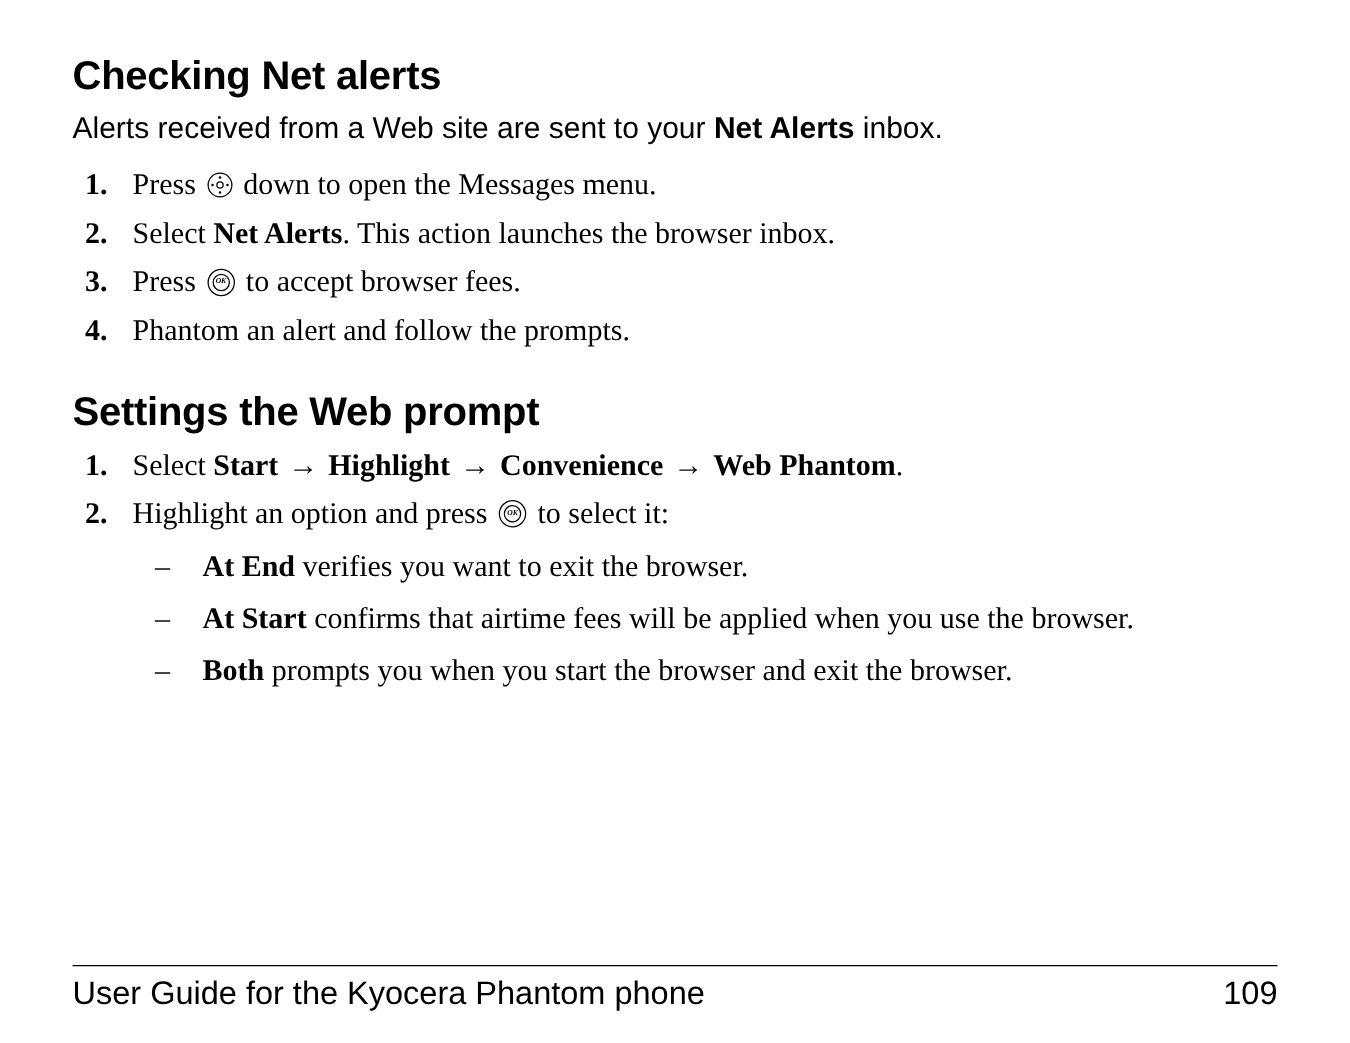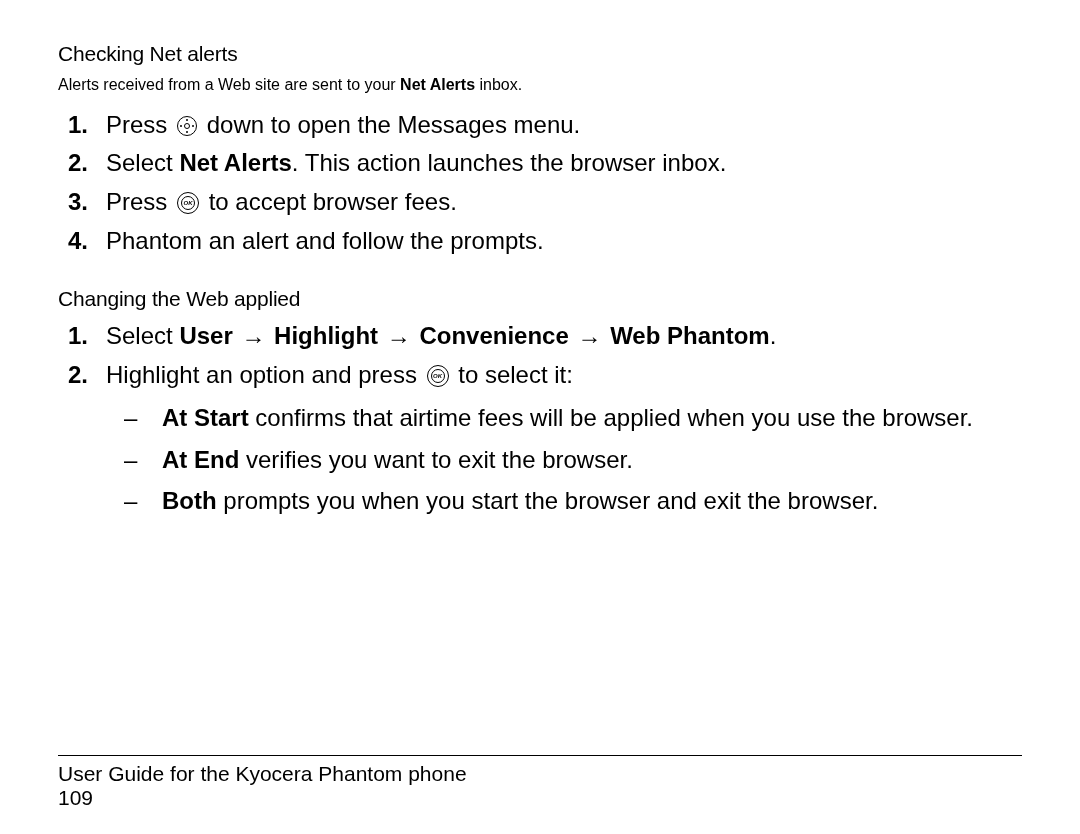--- a/index.html
+++ b/index.html
@@ -13,48 +13,49 @@
       background: #ffffff;
       font-family: Arial, Helvetica, sans-serif;
       color: #000000;
       padding: 42px 58px 20px 58px;
       position: relative;
     }
     .content {
       height: 730px;
     }
     h2 {
-      font-size: 21px;
-      font-weight: normal;
+      font-size: 32px;
+      font-weight: bold;
       margin-bottom: 8px;
       letter-spacing: -0.2px;
     }
     h2.second {
       margin-top: 28px;
     }
     .intro {
-      font-size: 16px;
+      font-size: 24px;
       line-height: 1.35;
       margin-bottom: 12px;
     }
     .bold {
       font-weight: bold;
     }
     ol {
       list-style: none;
       counter-reset: item;
       padding-left: 0;
     }
     ol > li {
       counter-increment: item;
       font-size: 24px;
       line-height: 1.45;
       padding-left: 48px;
       position: relative;
       margin-bottom: 4px;
+      font-family: Liberation Serif, serif;
     }
     ol > li::before {
       content: counter(item) ".";
       font-weight: bold;
       position: absolute;
       left: 10px;
       top: 0;
     }
     ul.dash {
       list-style: none;
@@ -139,22 +140,21 @@
     }
     .footer {
       position: absolute;
       bottom: 24px;
       left: 58px;
       right: 58px;
       border-top: 1.5px solid #000;
       padding-top: 6px;
       display: flex;
       justify-content: space-between;
-      font-size: 21px;
-      flex-direction: column;
+      font-size: 26px;
     }
   </style>
 </head>
 <body>
 
 <div class="content">
 
   <h2>Checking Net alerts</h2>
 
   <p class="intro">
@@ -167,40 +167,40 @@
     </li>
     <li>
       <span>Select </span><span class="bold">Net Alerts</span><span>. This action launches the browser inbox.</span>
     </li>
     <li>
       <span>Press </span><span class="icon-ok"></span><span> to accept browser fees.</span>
     </li>
     <li>Phantom an alert and follow the prompts.</li>
   </ol>
 
-  <h2 class="second">Changing the Web applied</h2>
+  <h2 class="second">Settings the Web prompt</h2>
 
   <ol>
     <li>
-      <span>Select </span><span class="bold">User</span>
+      <span>Select </span><span class="bold">Start</span>
       <span class="bold arrow">→</span>
       <span class="bold">Highlight</span>
       <span class="bold arrow">→</span>
       <span class="bold">Convenience</span>
       <span class="bold arrow">→</span>
       <span class="bold">Web Phantom</span><span>.</span>
     </li>
     <li>
       <span>Highlight an option and press </span><span class="icon-ok"></span><span> to select it:</span>
       <ul class="dash">
         <li>
-          <span class="bold">At Start</span><span> confirms that airtime fees will be applied when you use the browser.</span>
+          <span class="bold">At End</span><span> verifies you want to exit the browser.</span>
         </li>
         <li>
-          <span class="bold">At End</span><span> verifies you want to exit the browser.</span>
+          <span class="bold">At Start</span><span> confirms that airtime fees will be applied when you use the browser.</span>
         </li>
         <li>
           <span class="bold">Both</span><span> prompts you when you start the browser and exit the browser.</span>
         </li>
       </ul>
     </li>
   </ol>
 
 </div>
 

